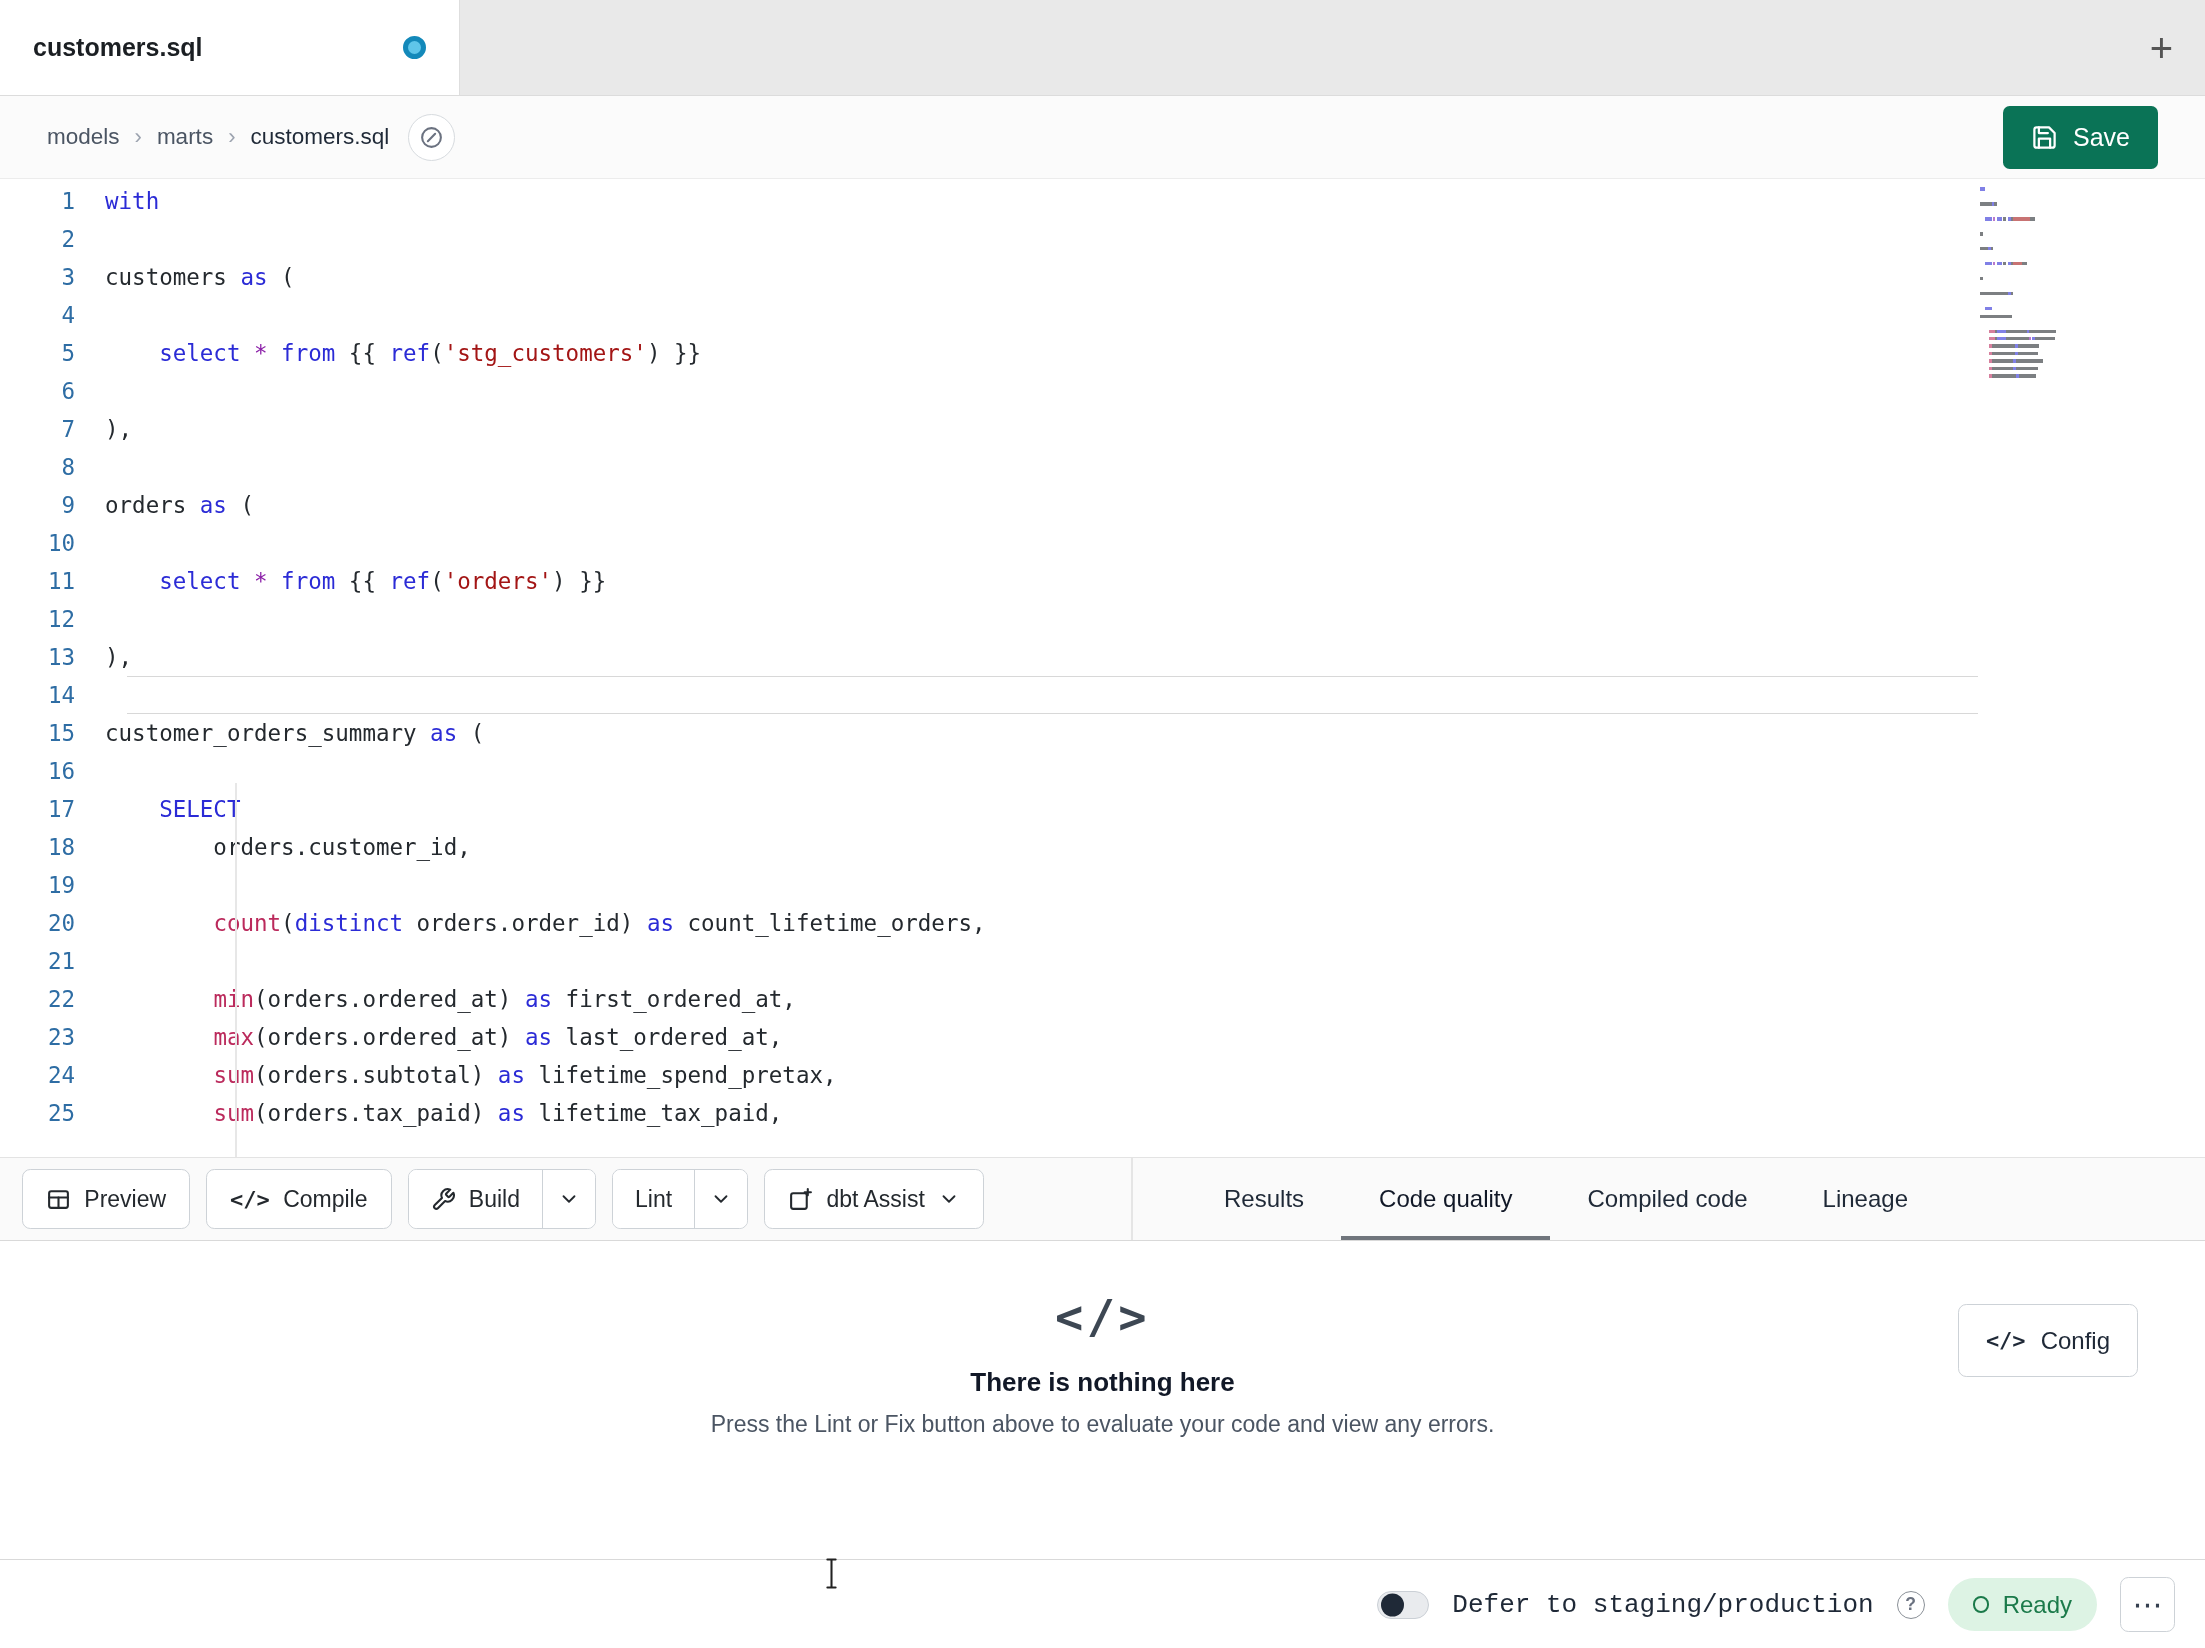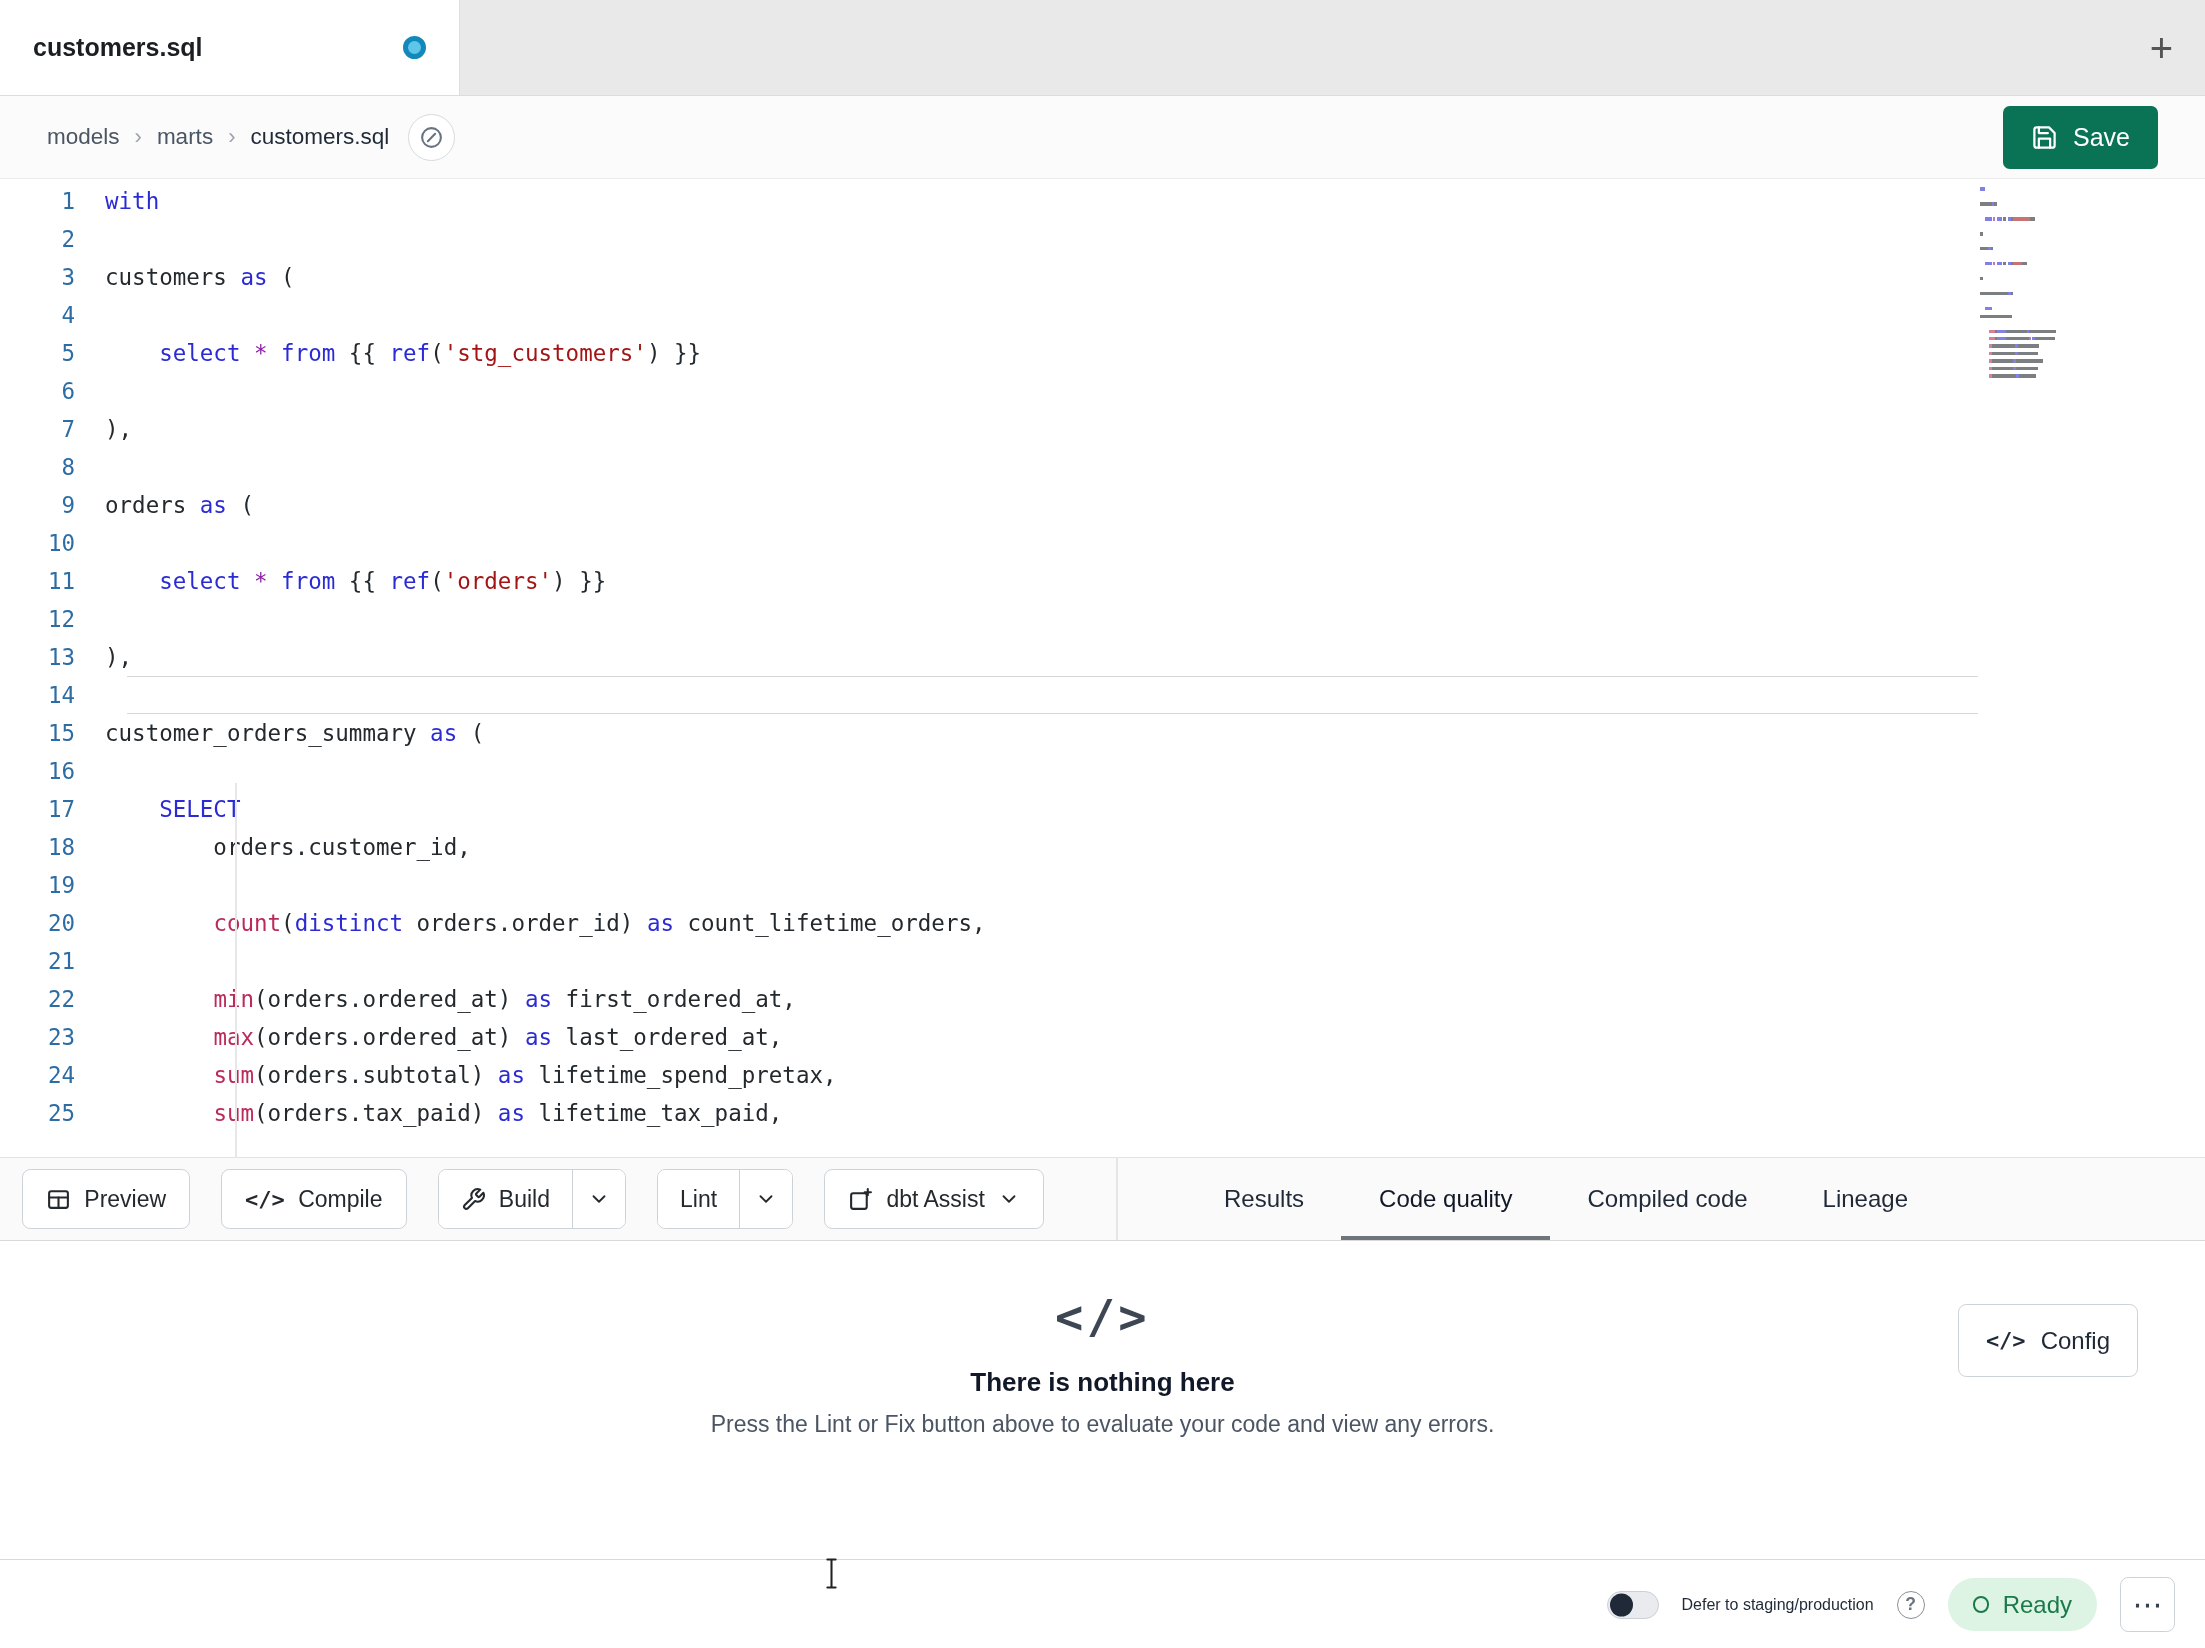--- a/index.html
+++ b/index.html
@@ -34,21 +34,21 @@
   .tok-s { color:var(--tok-s,#a31515); }
   .tok-n { color:var(--tok-n,#8b1fa8); }
   .tok-o { color:var(--tok-o,#8b1fa8); }
   .tok-j { color:var(--tok-j,#24292e); }
   .tok-p { color:var(--tok-p,#24292e); }
   .minimap { position:absolute; top:8.3px; right:100px; width:125px; }
   .mm-row { display:flex; height:3.3px; margin-bottom:4.2px; overflow:hidden; }
   .mm-row span { display:block; height:100%; flex:none; }
 
   
-  .toolbar { height:84px; flex:none; background:#fafafa; border-top:0.8px solid #e3e3e3; border-bottom:0.8px solid #d9d9d9; display:flex; align-items:center; padding:0 22px; gap:31px; }
+  .toolbar { height:84px; flex:none; background:#fafafa; border-top:0.8px solid #e3e3e3; border-bottom:0.8px solid #d9d9d9; display:flex; align-items:center; padding:0 22px; gap:16px; }
   .tbtn { height:60px; background:#fff; border:1.7px solid #cdd2d7; border-radius:8.3px; font-size:23px; color:#24292e; display:flex; align-items:center; gap:13.3px; padding:0 23px; cursor:pointer; font-family:inherit; }
   .tgroup { height:60px; background:#fff; border:1.7px solid #cdd2d7; border-radius:8.3px; display:flex; align-items:stretch; overflow:hidden; }
   .tseg { display:flex; align-items:center; gap:13.3px; padding:0 22px; background:#fff; border:none; font-size:23px; color:#24292e; cursor:pointer; font-family:inherit; }
   .tseg.chev { border-left:1.7px solid #cdd2d7; padding:0 15px; }
   .codeglyph { font-family:"DejaVu Sans Mono", monospace; font-weight:bold; font-size:22px; }
   .spacer { flex:1; }
   .vdiv { width:1.7px; align-self:stretch; background:#e5e5e5; }
   .ptabs { display:flex; align-items:stretch; height:100%; gap:75px; padding-left:75px; margin-right:275px; }
   .ptab { position:relative; display:flex; align-items:center; background:none; border:none; font-size:24px; color:#1f2937; cursor:pointer; font-family:inherit; white-space:nowrap; }
   .ptab.active { font-weight:normal; color:#111827; }
@@ -59,21 +59,21 @@
   .config { position:absolute; top:63px; right:67px; height:73px; padding:0 27px; border:1.7px solid #cdd2d7; background:#fff; border-radius:8.3px; display:flex; align-items:center; gap:15px; font-size:24px; color:#1f2937; cursor:pointer; font-family:inherit; }
   .empty { position:absolute; left:0; right:0; top:48px; display:flex; flex-direction:column; align-items:center; text-align:center; }
   .empty-icon { font-family:"DejaVu Sans Mono", monospace; font-size:47px; font-weight:bold; color:#3d4753; letter-spacing:3.3px; }
   .empty-title { font-size:26px; font-weight:bold; margin-top:23px; color:#111827; }
   .empty-desc { font-size:23px; color:#4b5563; margin-top:13.3px; }
 
   
   .statusbar { height:90px; flex:none; border-top:1.7px solid #d9d9d9; display:flex; align-items:center; justify-content:flex-end; gap:23px; padding:0 30px; background:#fff; }
   .toggle { width:52px; height:28px; border-radius:14px; background:#e9ebee; border:0.8px solid #cbd0d6; position:relative; cursor:pointer; flex:none; }
   .knob { position:absolute; left:2.5px; top:50%; transform:translateY(-50%); width:23px; height:23px; border-radius:50%; background:#1f2937; }
-  .defer { font-size:16px; color:#1f2937; }
+  .defer { font-size:26px; color:#1f2937;font-family:Liberation Mono, monospace; }
   .help { width:28px; height:28px; border-radius:50%; border:1.7px solid #8a9097; color:#6b7280; font-size:17.5px; display:flex; align-items:center; justify-content:center; font-weight:bold; cursor:pointer; flex:none; }
   .ready { height:53px; padding:0 25px; border-radius:27px; background:var(--ready-bg,#ddf3e4); color:var(--ready-text,#1b7a4a); display:flex; align-items:center; gap:13.3px; font-size:24px; }
   .ready-circle { width:16.7px; height:16.7px; border-radius:50%; border:2.5px solid currentColor; flex:none; }
   .more { width:55px; height:55px; border:1.7px solid #cdd2d7; border-radius:8.3px; background:#fff; font-size:30px; color:#374151; display:flex; align-items:center; justify-content:center; cursor:pointer; }
 
   .mouse-cursor { position:absolute; left:824px; top:1557px; pointer-events:none; }
   svg.icn { flex:none; }
 </style>
 </head>
 <body>

